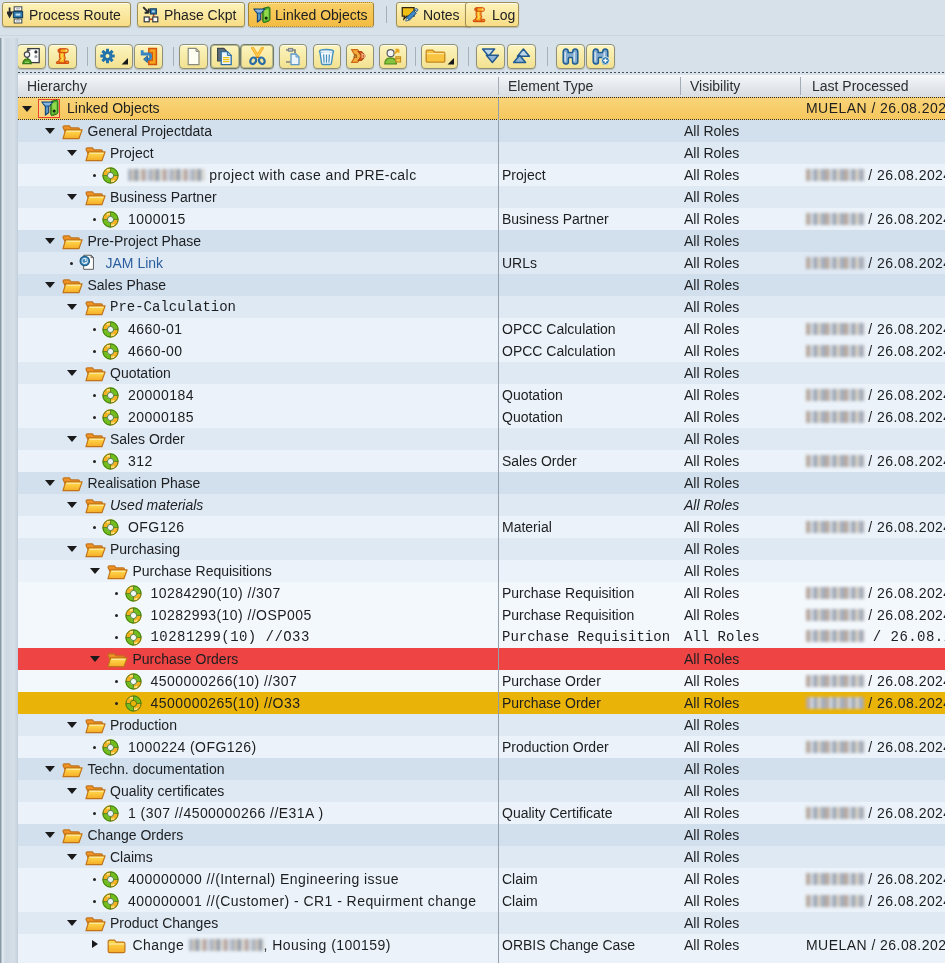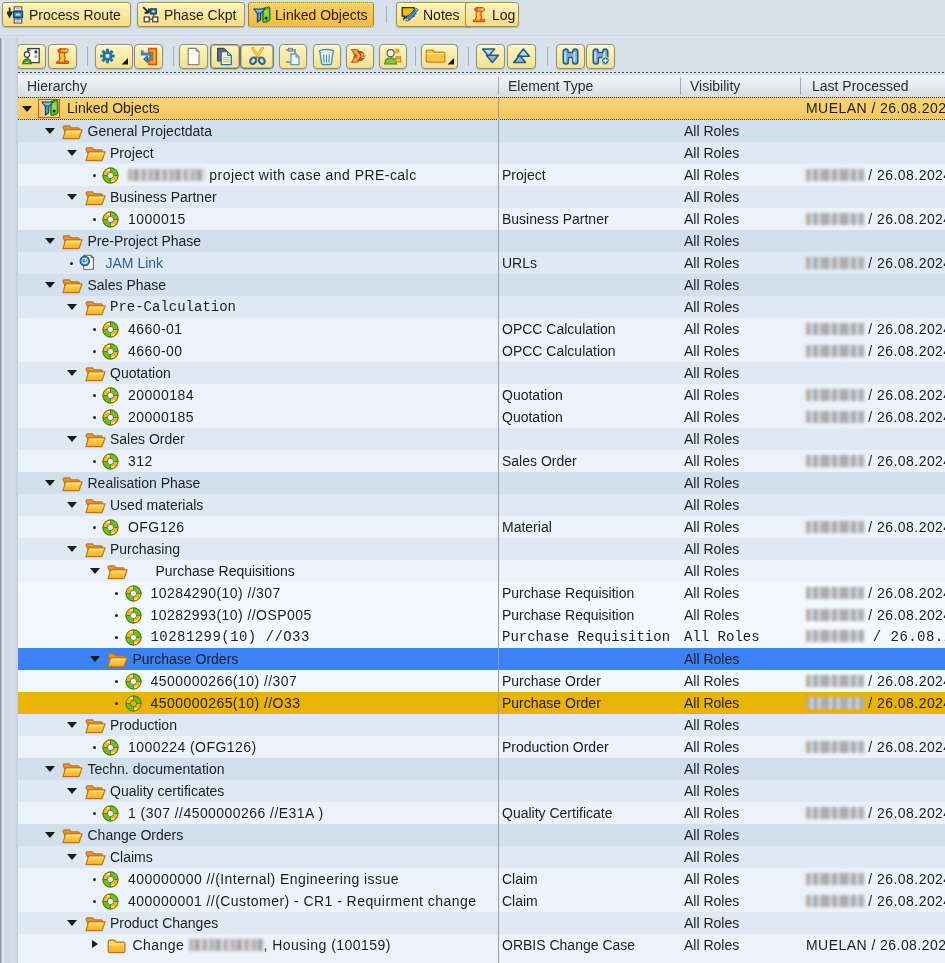--- a/index.html
+++ b/index.html
@@ -453,21 +453,21 @@
     <div class="cLP"><span class="blur2" style="width:58px"></span> / 26.08.2024</div>
   </div>
 <div class="row" style="top:472px;background:#d2e0ee;">
     <div class="tri" style="left:26.5px"></div>
     <svg class="ic" style="left:44.0px;top:3px" width="21" height="18" viewBox="0 0 21 18">
       <use href="#folder"></use>
     </svg>
     <div class="txt" style="left:69.5px;color:inherit;">Realisation Phase</div>
     <div class="cVIS">All Roles</div>
   </div>
-<div class="row" style="top:494px;background:#dfe9f4;">
+<div class="row" style="top:494px;background:#dfe9f4;font-style:italic;">
     <div class="tri" style="left:49.0px"></div>
     <svg class="ic" style="left:66.5px;top:3px" width="21" height="18" viewBox="0 0 21 18">
       <use href="#folder"></use>
     </svg>
     <div class="txt" style="left:92.0px;color:inherit;">Used materials</div>
     <div class="cVIS">All Roles</div>
   </div>
 <div class="row" style="top:516px;background:#ebf2f9;">
     <div class="dot" style="left:74.5px"></div>
     <svg class="ic" style="left:84.0px;top:2.5px" width="17" height="17" viewBox="0 0 19 19">
@@ -484,21 +484,21 @@
       <use href="#folder"></use>
     </svg>
     <div class="txt" style="left:92.0px;color:inherit;">Purchasing</div>
     <div class="cVIS">All Roles</div>
   </div>
 <div class="row" style="top:560px;background:#ebf2f9;">
     <div class="tri" style="left:71.5px"></div>
     <svg class="ic" style="left:89.0px;top:3px" width="21" height="18" viewBox="0 0 21 18">
       <use href="#folder"></use>
     </svg>
-    <div class="txt" style="left:114.5px;color:inherit;margin-left:23px;">Purchase Requisitions</div>
+    <div class="txt" style="left:114.5px;color:inherit;">Purchase Requisitions</div>
     <div class="cVIS">All Roles</div>
   </div>
 <div class="row" style="top:582px;background:#f3f8fc;">
     <div class="dot" style="left:97.0px"></div>
     <svg class="ic" style="left:106.5px;top:2.5px" width="17" height="17" viewBox="0 0 19 19">
       <use href="#donut"></use>
     </svg>
     <div class="txt" style="left:132.5px;color:inherit;letter-spacing:.45px;">10284290(10) //307</div>
     <div class="cET">Purchase Requisition</div>
     <div class="cVIS">All Roles</div>
@@ -517,21 +517,21 @@
 <div class="row" style="top:626px;background:#f3f8fc;font-family:Liberation Mono, monospace;">
     <div class="dot" style="left:97.0px"></div>
     <svg class="ic" style="left:106.5px;top:2.5px" width="17" height="17" viewBox="0 0 19 19">
       <use href="#donut"></use>
     </svg>
     <div class="txt" style="left:132.5px;color:inherit;letter-spacing:.45px;">10281299(10) //O33</div>
     <div class="cET">Purchase Requisition</div>
     <div class="cVIS">All Roles</div>
     <div class="cLP"><span class="blur2" style="width:58px"></span> / 26.08.2024</div>
   </div>
-<div class="row" style="top:648px;background:#3b82f6;">
+<div class="row" style="top:648px;background:#ef4444;">
     <div class="tri" style="left:71.5px"></div>
     <svg class="ic" style="left:89.0px;top:3px" width="21" height="18" viewBox="0 0 21 18">
       <use href="#folder"></use>
     </svg>
     <div class="txt" style="left:114.5px;color:inherit;">Purchase Orders</div>
     <div class="cVIS">All Roles</div>
   </div>
 <div class="row" style="top:670px;background:#f3f8fc;">
     <div class="dot" style="left:97.0px"></div>
     <svg class="ic" style="left:106.5px;top:2.5px" width="17" height="17" viewBox="0 0 19 19">

